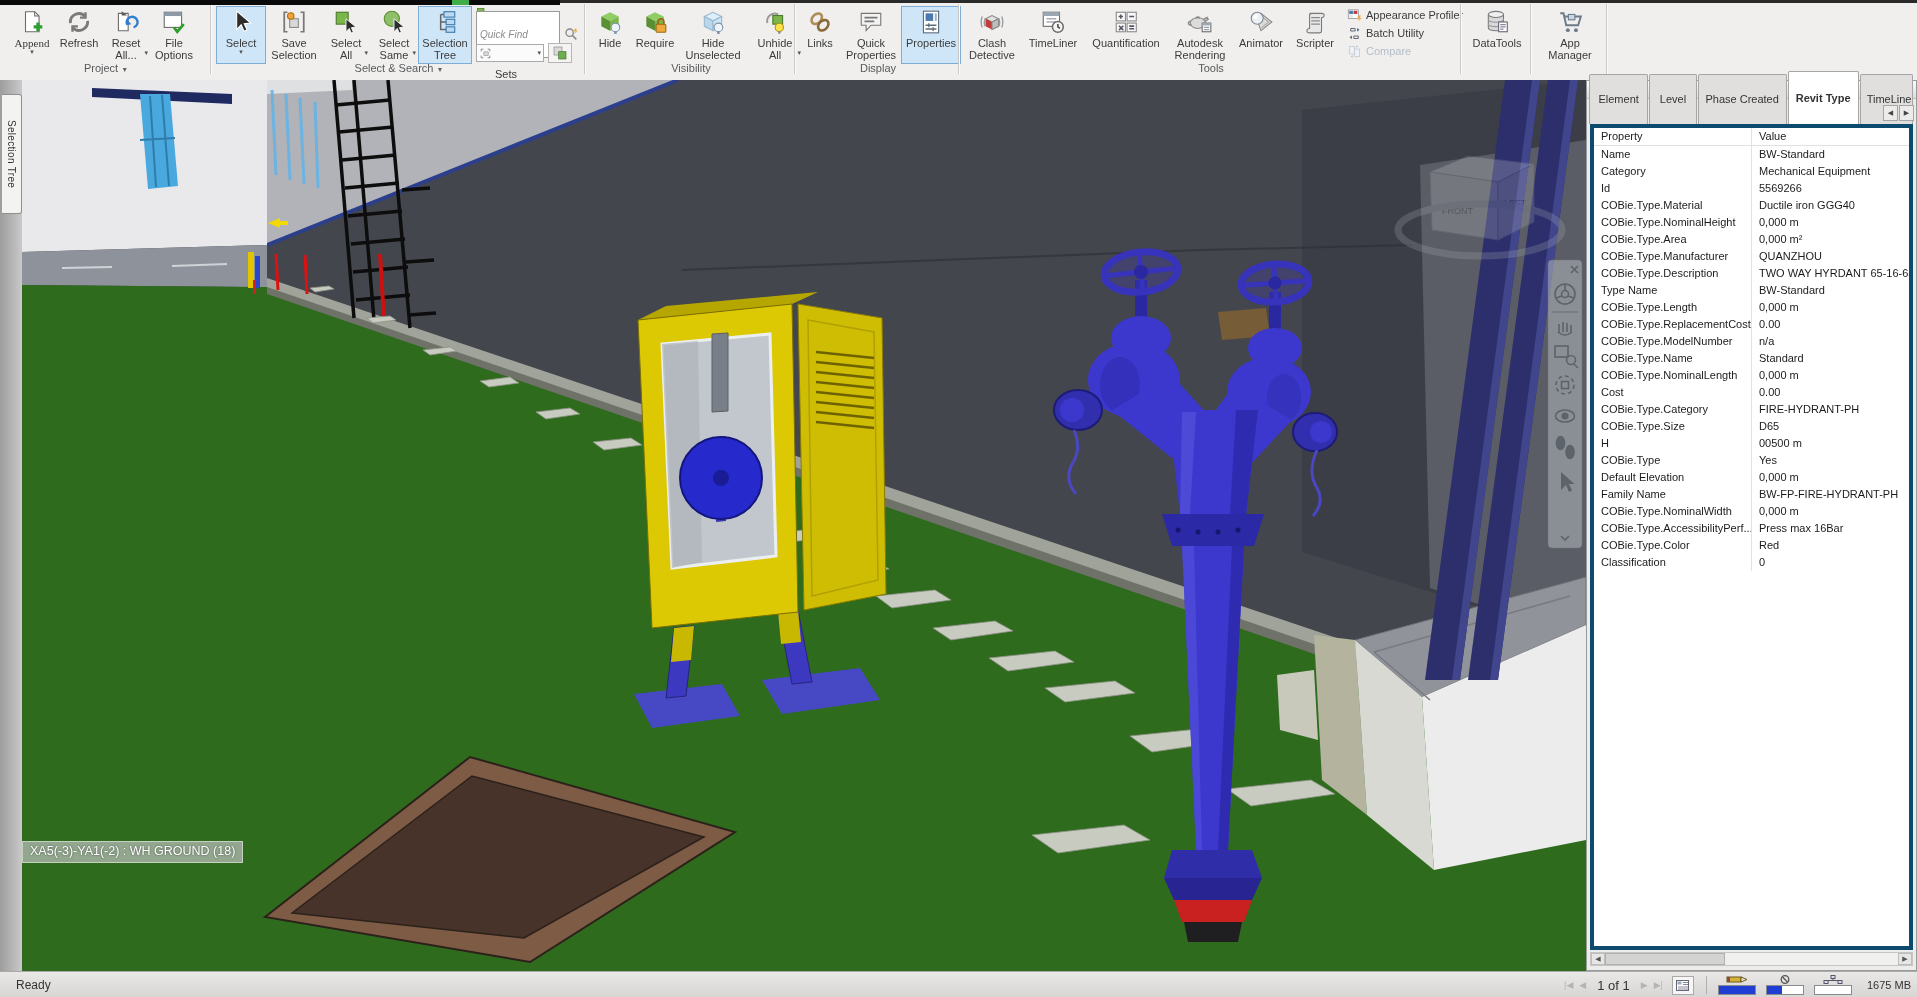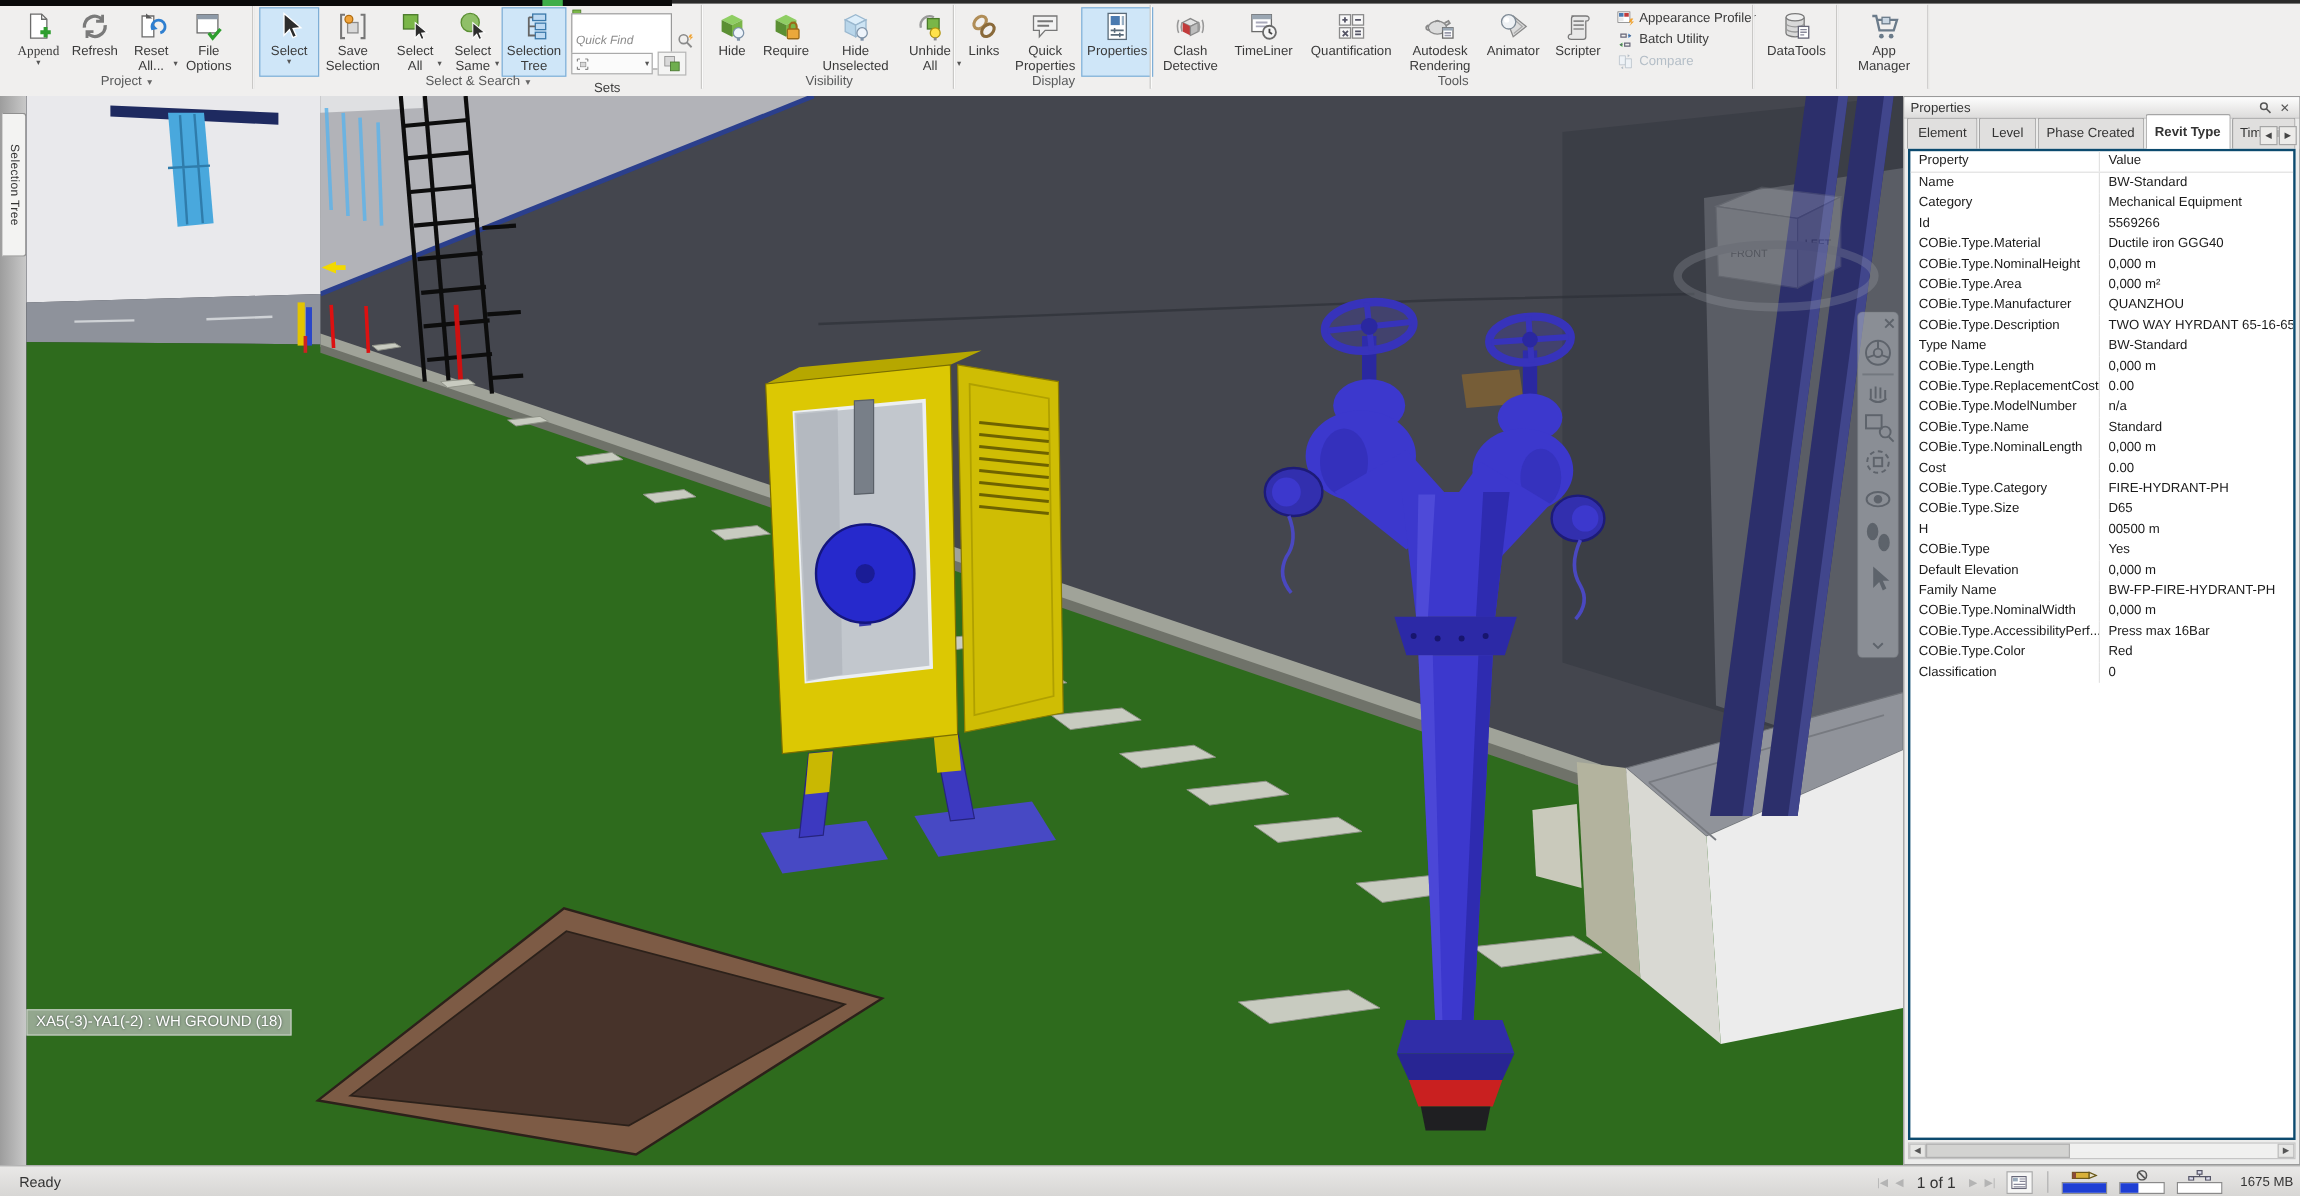--- a/index.html
+++ b/index.html
@@ -52,25 +52,25 @@
   .sel-tooltip{position:absolute;left:22px;top:841px;height:16px;padding:2px 7px;background:rgba(175,184,174,0.78);border:1px solid rgba(230,235,228,.6);
         font-size:12.5px;color:#fff;text-shadow:0 0 2px #3c4740;white-space:nowrap;}
 
   
   .props{position:absolute;left:1586px;top:80px;width:331px;height:891px;background:#ececeb;border:1px solid #9a9a9a;box-sizing:border-box;}
   .props-title{height:17px;background:linear-gradient(#fdfdfd,#dddcdb);border-bottom:1px solid #c0c0c0;display:flex;align-items:center;padding:0 5px;}
   .props-title-text{font-size:11px;color:#333;flex:1;}
   .props-title .ticon{width:14px;height:13px;display:flex;align-items:center;justify-content:center;color:#555;font-size:10px;margin-left:3px;cursor:default;}
   .tabs{position:relative;height:22px;display:flex;align-items:flex-end;padding:3px 2px 0 2px;background:#ececeb;}
   .tab{height:17px;line-height:17px;font-size:11px;color:#333;text-align:center;background:#e0dfde;border:1px solid #a5a5a5;border-bottom:none;
-       border-radius:2px 2px 0 0;margin-right:1px;padding:4px 6px;white-space:nowrap;overflow:hidden;}
+       border-radius:2px 2px 0 0;margin-right:1px;padding:16px 6px;white-space:nowrap;overflow:hidden;}
   .tab.active{background:#fff;height:20px;line-height:20px;position:relative;z-index:2;}
   .tab-arrows{position:absolute;right:2px;bottom:3px;display:flex;}
   .tab-arrow{width:13px;height:14px;border:1px solid #a5a5a5;background:#ecebe9;font-size:7px;color:#444;display:flex;align-items:center;justify-content:center;margin-left:1px;}
-  .ptable{position:absolute;left:3px;top:43px;right:3px;bottom:20px;background:#fff;border:2px solid #0c4a6e;overflow:hidden;}
+  .ptable{position:absolute;left:3px;top:43px;right:3px;bottom:20px;background:#fff;border:4px solid #0c4a6e;overflow:hidden;}
   .phead{display:flex;height:17px;border-bottom:1px solid #e0e0e0;}
   .phead span{font-size:11px;color:#222;padding:2px 0 0 7px;}
   .pcol1{width:158px;border-right:1px solid #e2e2e2;box-sizing:border-box;}
   .pcol2{flex:1;}
   .prow{display:flex;height:17px;}
   .pcell{font-size:11px;color:#1b1b1b;padding:2px 0 0 7px;white-space:nowrap;overflow:hidden;}
   .hscroll{position:absolute;left:3px;bottom:4px;right:3px;height:14px;background:#f0f0ef;border:1px solid #c5c5c5;display:flex;box-sizing:border-box;}
   .hs-btn{width:14px;height:100%;background:#e6e6e4;border:1px solid #bdbdbd;box-sizing:border-box;font-size:7px;color:#555;display:flex;align-items:center;justify-content:center;}
   .hs-track{flex:1;position:relative;}
   .hs-thumb{position:absolute;left:0;top:0;width:120px;height:100%;background:#d3d3d1;border:1px solid #b0b0af;box-sizing:border-box;}

